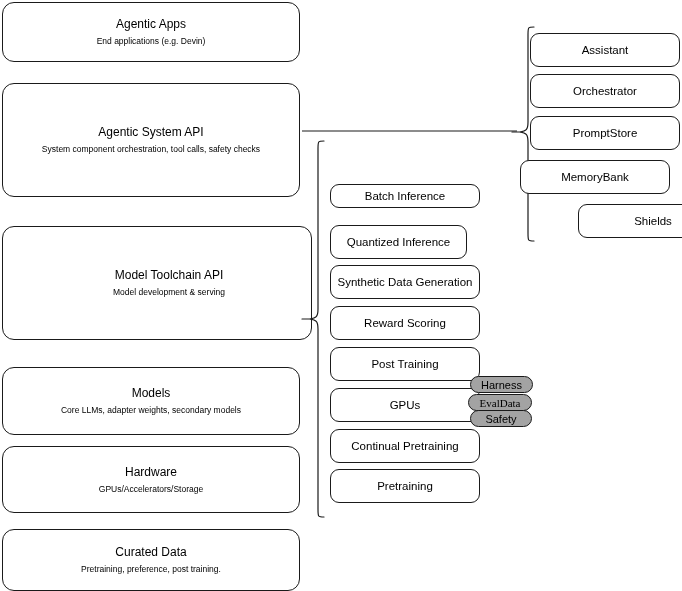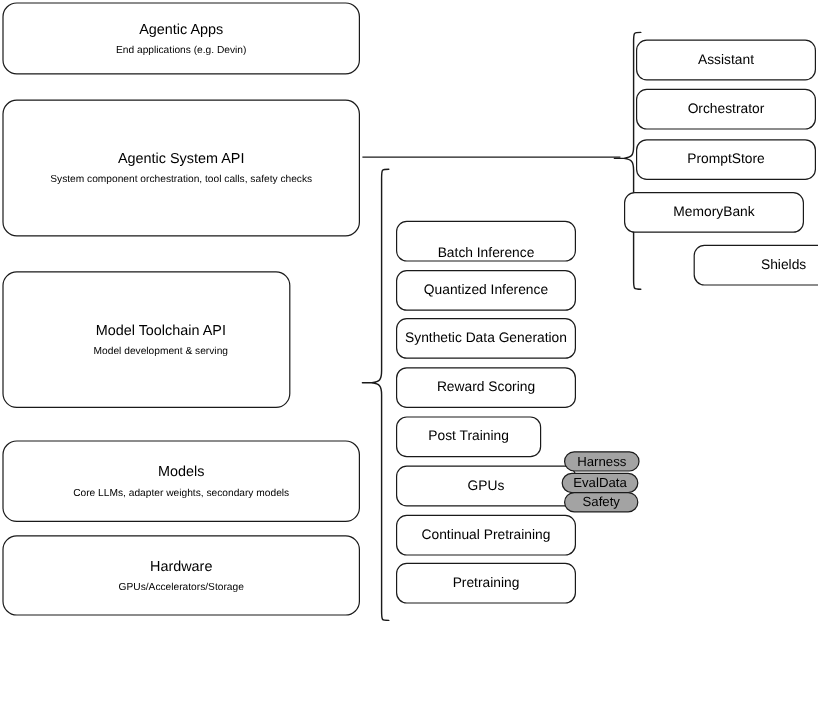--- a/index.html
+++ b/index.html
@@ -84,35 +84,39 @@
   <div class="box" style="left:2px; top:2px; width:298px; height:60px;">
     <div class="title">Agentic Apps</div>
     <div class="sub">End applications (e.g. Devin)</div>
   </div>
 
   <div class="box" style="left:2px; top:83px; width:298px; height:114px;">
     <div class="title">Agentic System API</div>
     <div class="sub">System component orchestration, tool calls, safety checks</div>
   </div>
 
-  <div class="box" style="left:2px; top:226px; width:240px; height:114px;padding-left:24px;">
+  <div class="box" style="left:2px; top:226px; width:310px; height:114px;padding-left:24px;">
     <div class="title">Model Toolchain API</div>
     <div class="sub">Model development &amp; serving</div>
   </div>
 
   <div class="box" style="left:2px; top:367px; width:298px; height:68px;">
     <div class="title">Models</div>
     <div class="sub">Core LLMs, adapter weights, secondary models</div>
   </div>
 
   <div class="box" style="left:2px; top:446px; width:298px; height:67px;">
     <div class="title">Hardware</div>
     <div class="sub">GPUs/Accelerators/Storage</div>
   </div>
 
+  <div class="box" style="left:2px; top:529px; width:298px; height:62px;">
+    <div class="title">Curated Data</div>
+    <div class="sub">Pretraining, preference, post training.</div>
+  </div>
 
   <div class="connector" style="left:300px; top:120px; width:220px; height:26px;">
     <svg width="220" height="26" viewBox="0 0 220 26">
       <path d="M 2 11 L 217 11" fill="none" stroke="#1a1a1a" stroke-width="1.1"></path>
     </svg>
   </div>
 
   <div class="connector" style="left:296px; top:138px; width:34px; height:382px;">
     <svg width="34" height="382" viewBox="0 0 34 382">
       <path d="M 28 3
@@ -132,49 +136,49 @@
                C 18 3, 18 3, 18 11
                L 18 98
                C 18 106, 16 107, 10 108
                C 16 109, 18 110, 18 118
                L 18 209
                C 18 217, 18 217, 24 217" fill="none" stroke="#1a1a1a" stroke-width="1.2" stroke-linecap="round"></path>
       <path d="M 10 108 L 2 108" fill="none" stroke="#1a1a1a" stroke-width="1.2" stroke-linecap="round"></path>
     </svg>
   </div>
 
-  <div class="pillbox" style="left:330px; top:184px; width:150px; height:34px;align-items:flex-end;">
+  <div class="pillbox" style="left:330px; top:184px; width:150px; height:24px;">
     <span>Batch Inference</span>
   </div>
-  <div class="pillbox" style="left:330px; top:225px; width:150px; height:34px;">
+  <div class="pillbox" style="left:330px; top:225px; width:137px; height:34px;">
     <span>Quantized Inference</span>
   </div>
   <div class="pillbox" style="left:330px; top:265px; width:150px; height:34px;">
     <span>Synthetic Data Generation</span>
   </div>
   <div class="pillbox" style="left:330px; top:306px; width:150px; height:34px;">
     <span>Reward Scoring</span>
   </div>
-  <div class="pillbox" style="left:330px; top:347px; width:121px; height:34px;">
+  <div class="pillbox" style="left:330px; top:347px; width:150px; height:34px;">
     <span>Post Training</span>
   </div>
   <div class="pillbox" style="left:330px; top:388px; width:150px; height:34px;">
     <span>GPUs</span>
   </div>
   <div class="pillbox" style="left:330px; top:429px; width:150px; height:34px;">
     <span>Continual Pretraining</span>
   </div>
   <div class="pillbox" style="left:330px; top:469px; width:150px; height:34px;">
     <span>Pretraining</span>
   </div>
 
   <div class="chip" style="left:470px; top:376px; width:63px; height:17px;">
     <span>Harness</span>
   </div>
-  <div class="chip" style="left:468px; top:394px; width:64px; height:17px;">
+  <div class="chip" style="left:468px; top:394px; width:64px; height:17px;font-family:Liberation Serif, serif;">
     <span>EvalData</span>
   </div>
   <div class="chip" style="left:470px; top:410px; width:62px; height:17px;">
     <span>Safety</span>
   </div>
 
   <div class="pillbox" style="left:530px; top:33px; width:150px; height:34px;">
     <span>Assistant</span>
   </div>
   <div class="pillbox" style="left:530px; top:74px; width:150px; height:34px;">

